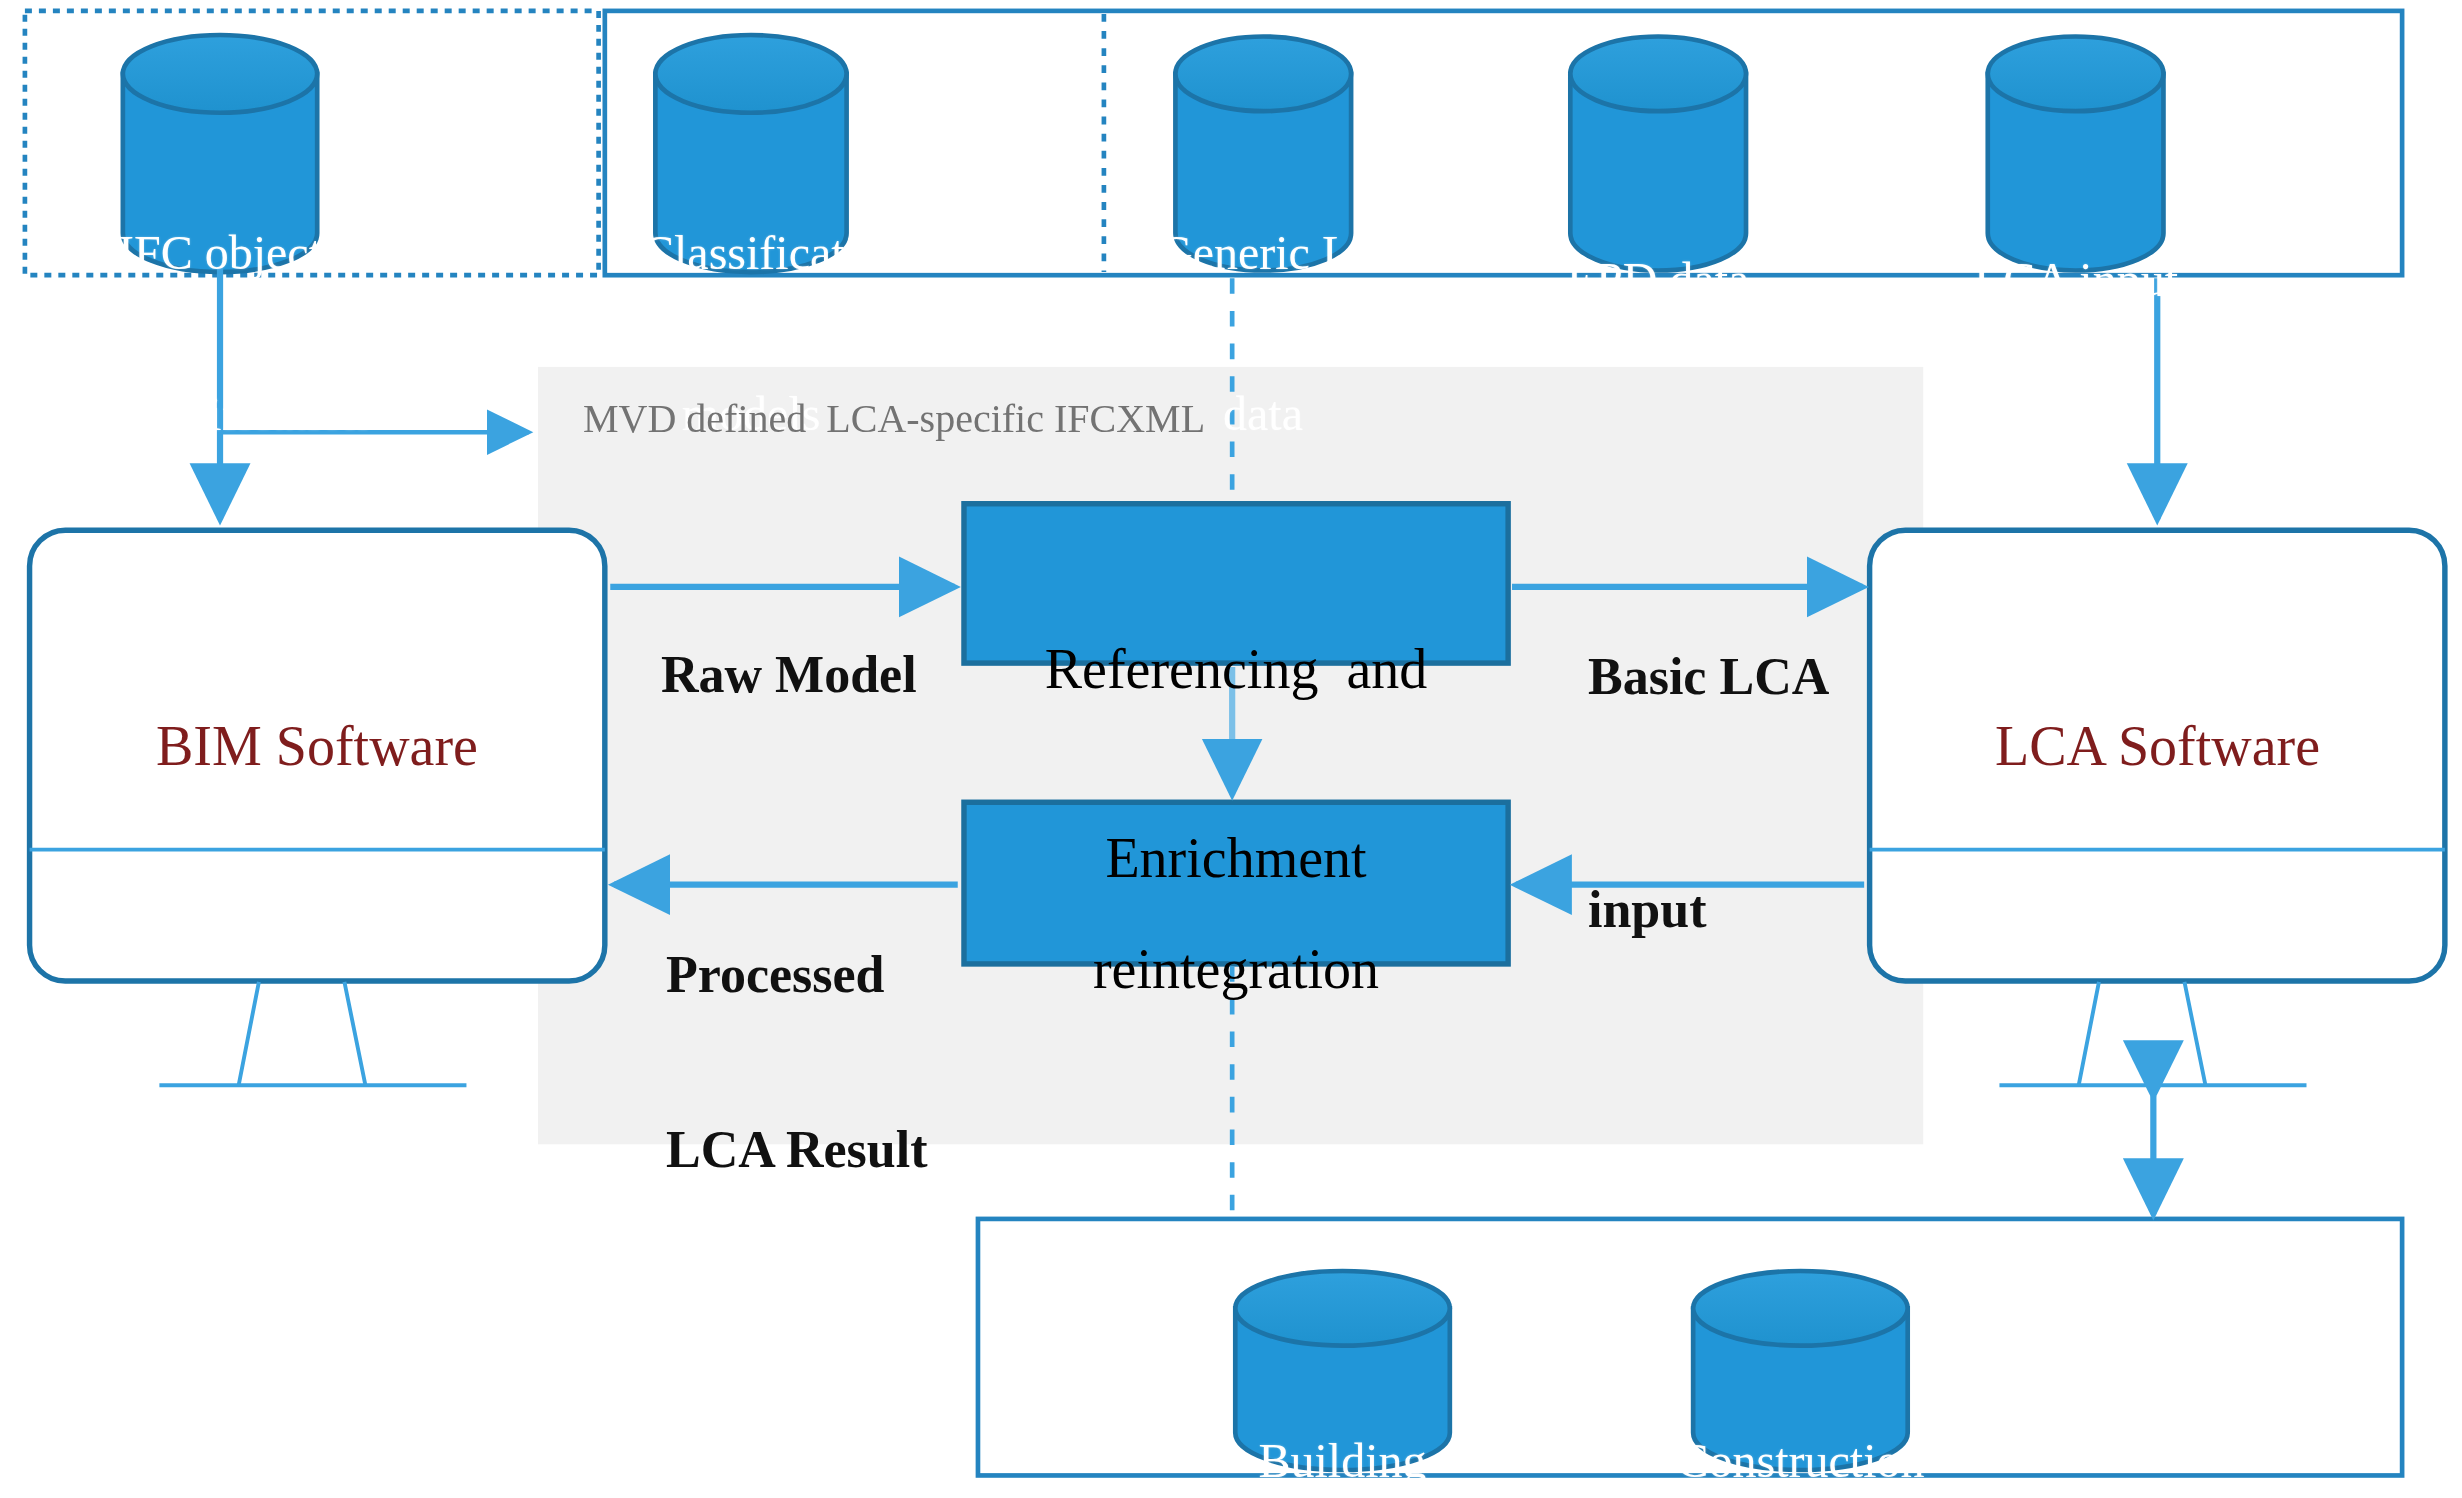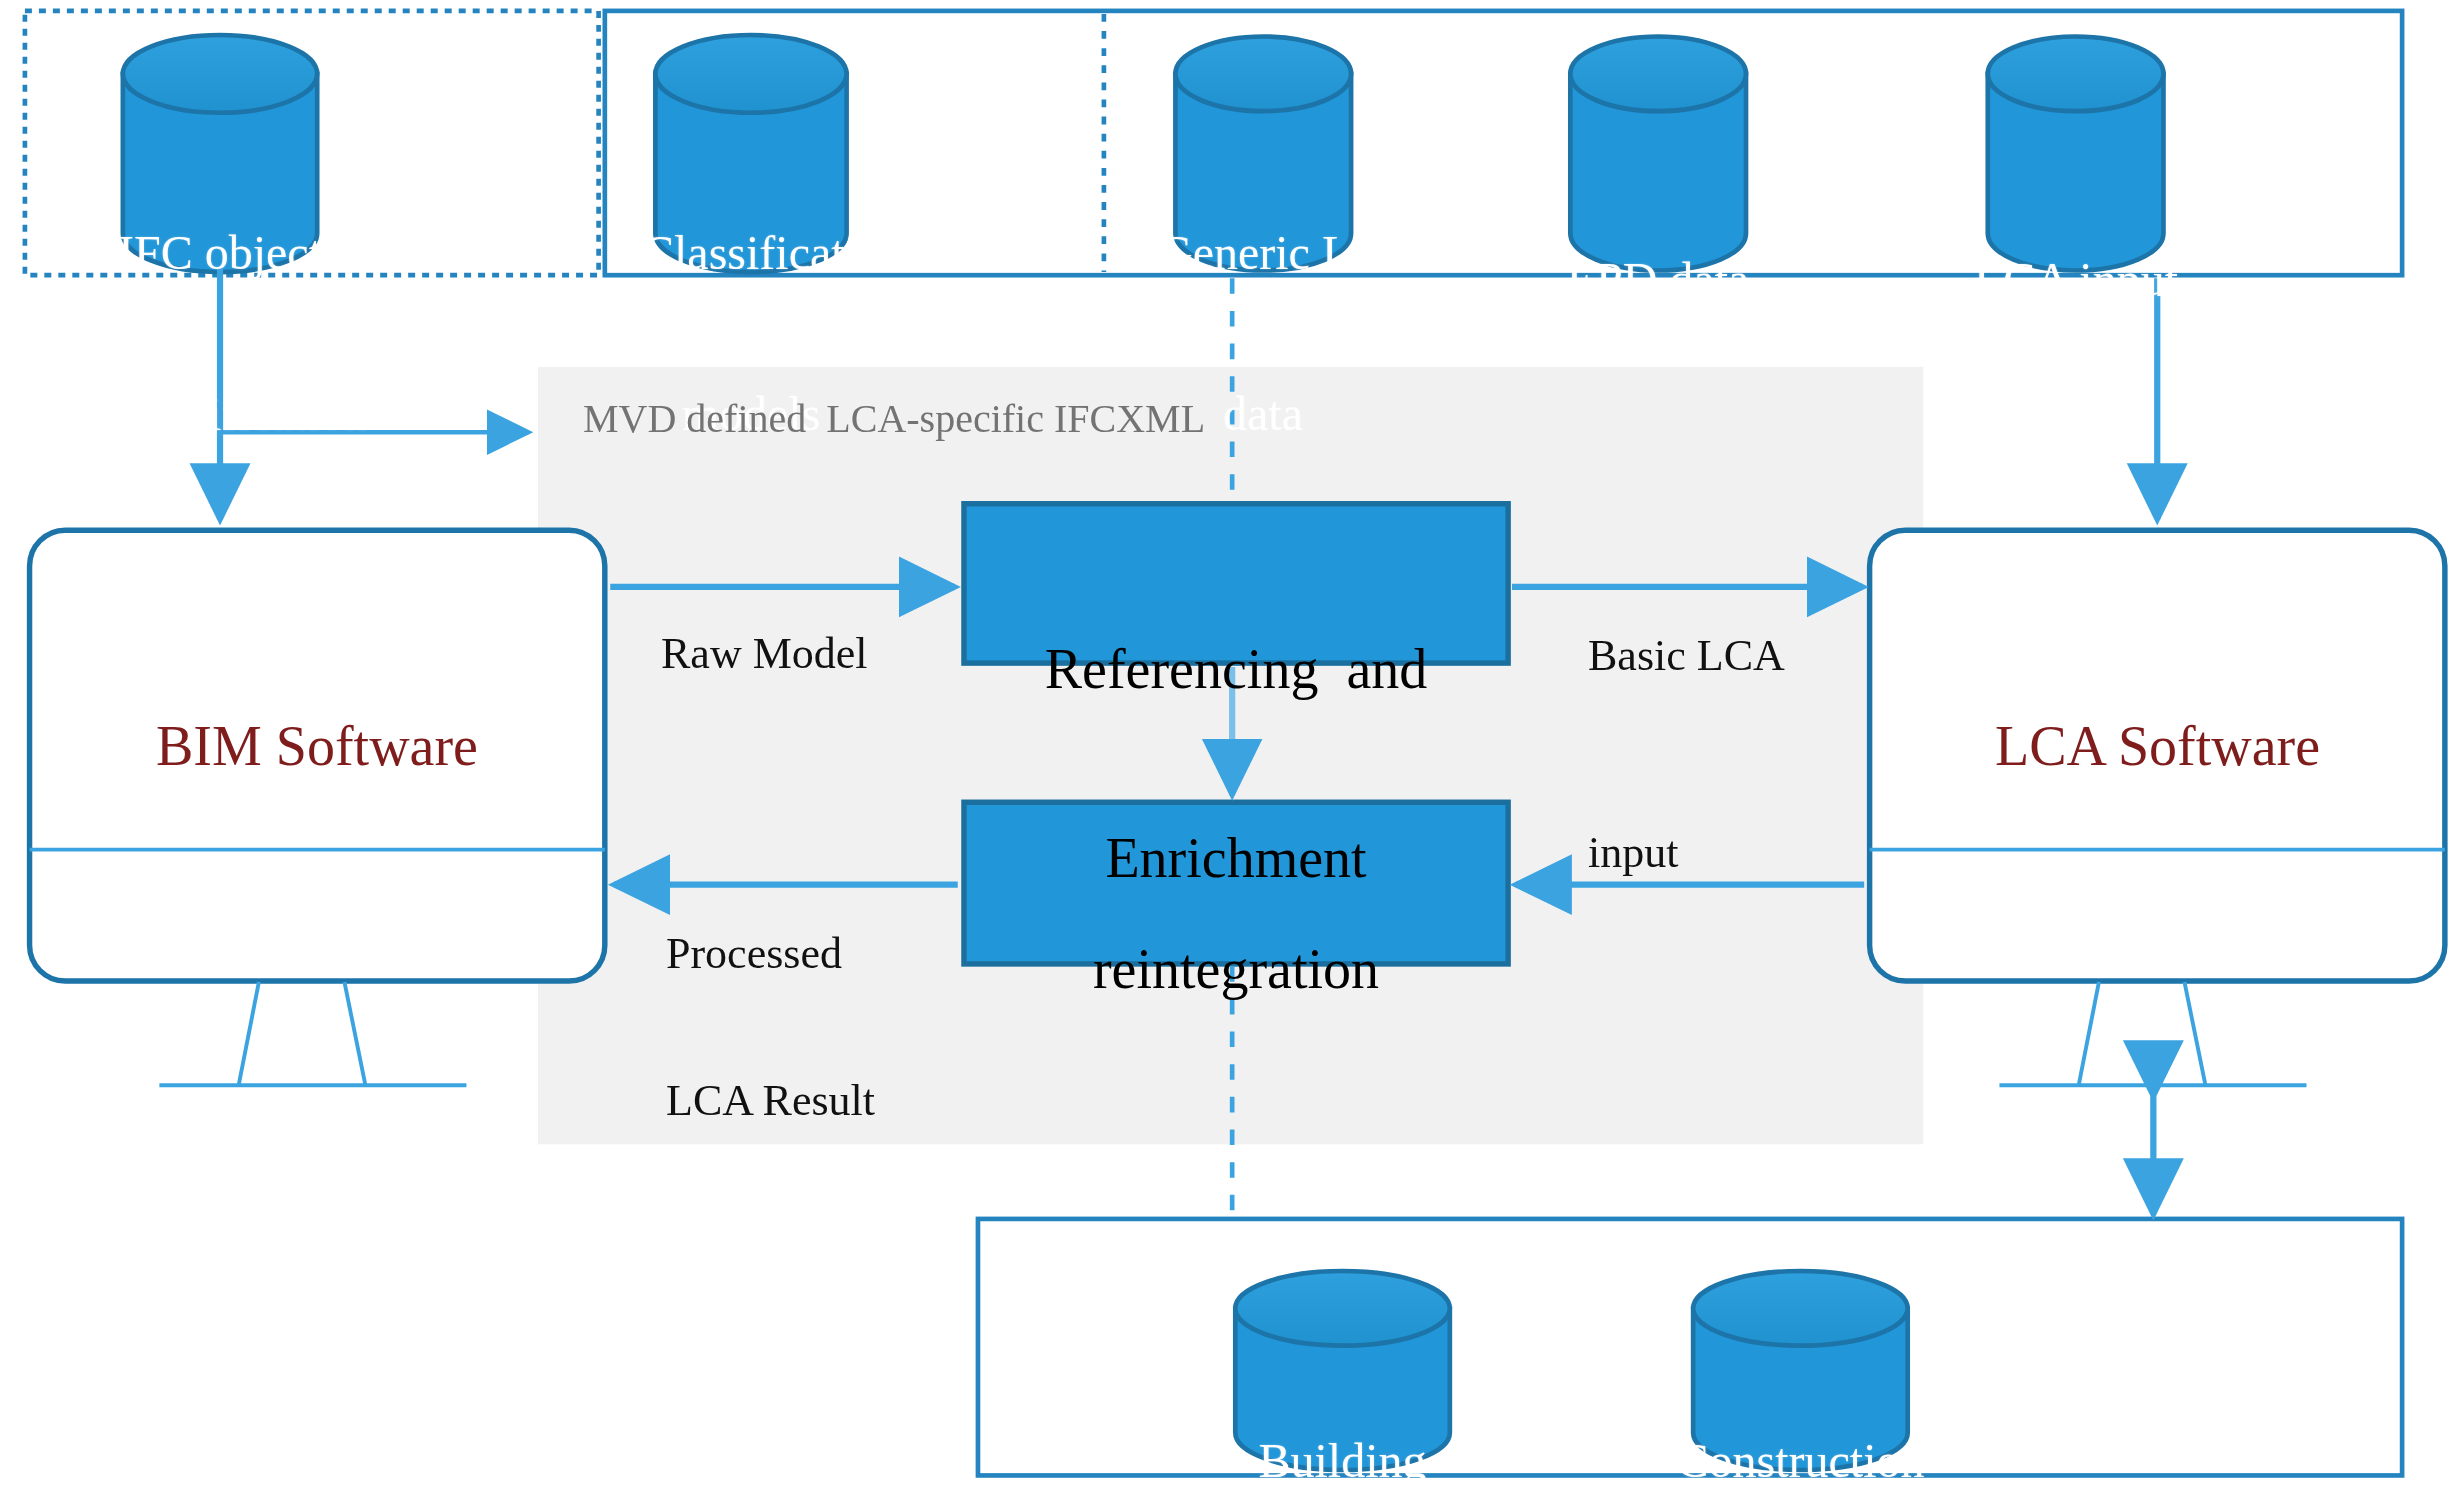--- a/index.html
+++ b/index.html
@@ -10,21 +10,21 @@
   .lbl{position:absolute;white-space:pre;line-height:1.12;}
 
   
   .cyl-label{color:#ffffff;text-align:center;font-size:48px;
              text-shadow:0 0 2.3px rgba(255,255,255,.35);}
   
   .proc-label{color:#000000;text-align:center;font-size:56px;}
   
   .mon-label{color:#7f1d1d;text-align:center;font-size:56px;}
   
-  .flow-label{color:#111111;font-size:44px;}
+  .flow-label{color:#111111;font-size:52px;font-weight:bold;}
   .mvd-label{color:#737373;font-size:40px;}
 </style>
 </head>
 <body>
 
 <div id="stage">
 
   <svg viewBox="0 0 3167 1927" xmlns="http://www.w3.org/2000/svg">
     <defs>
       <marker id="ah" markerWidth="9" markerHeight="9" refX="7.4" refY="4.5" orient="auto" markerUnits="strokeWidth">

